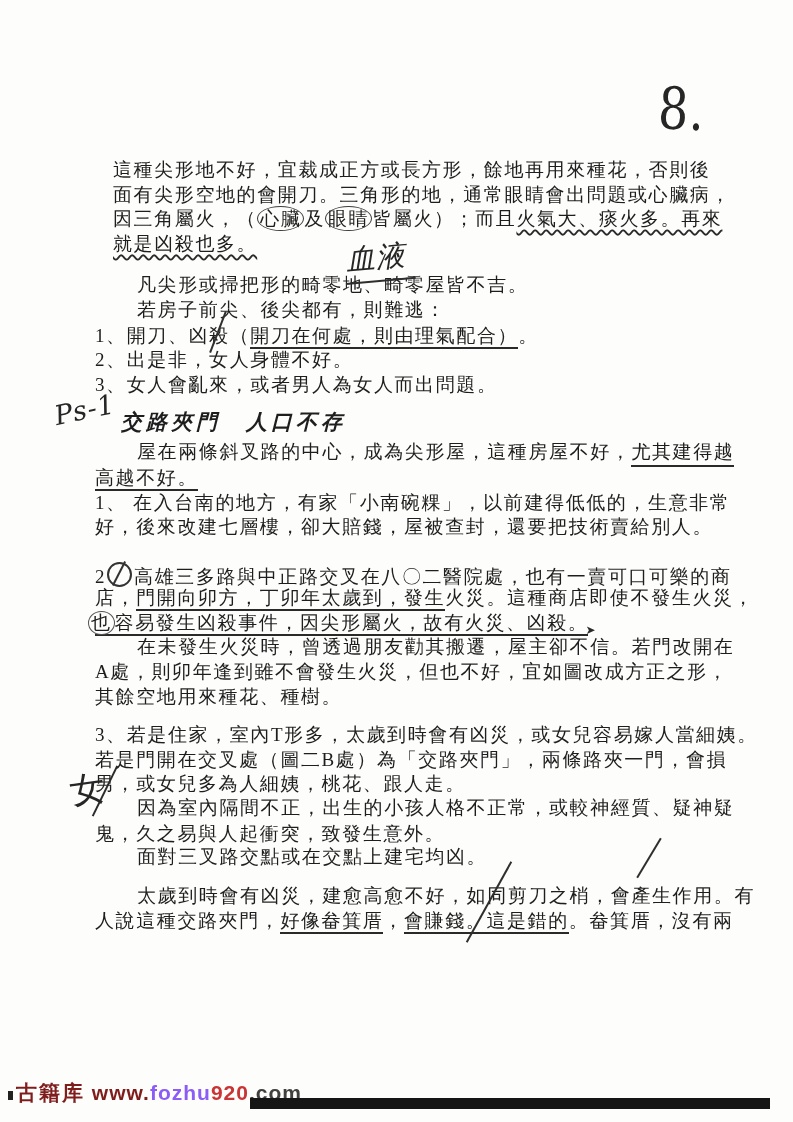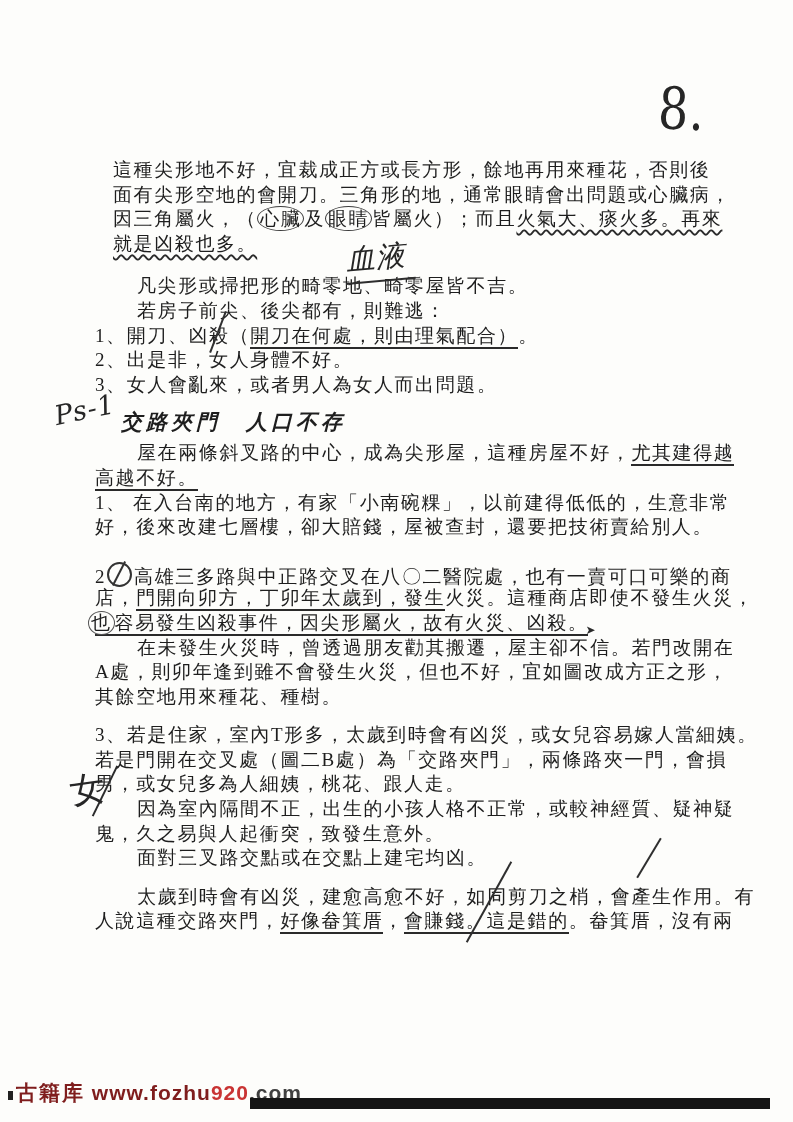--- a/index.html
+++ b/index.html
@@ -8,21 +8,21 @@
     overflow:hidden; font-family:"Liberation Serif","DejaVu Serif",serif;
     color:#1e1e1e;
   }
   
   #doc{
     position:absolute; left:95px; top:158px; width:665px;
     font-size:19px; line-height:24.6px; letter-spacing:1.6px;
   }
   .line{white-space:nowrap; height:24.6px;}
   .ind1{padding-left:18px;}
-  .ind2{padding-left:42px;}
+  .ind2{padding-left:42px;font-family:Liberation Mono, monospace;}
   .mt10{margin-top:10px;font-style:italic;} .mt14{margin-top:14px;} .mt18{margin-top:18px;}
   .mt20{margin-top:4px;} .mt22{margin-top:22px;}
   .heading{
     font-weight:bold; font-size:21px; letter-spacing:4px;
     padding-left:26px; height:30px; line-height:30px;
   }
   
   .ul{border-bottom:2px solid #2a2a2a; padding-bottom:1px;}
   .wavy{
     text-decoration:underline; text-decoration-style:wavy;
@@ -137,17 +137,17 @@
   <div class="hw" id="hw-blood">血液</div>
   <div class="hw" id="hw-ps">Ps-1</div>
   <div class="hw" id="hw-female">女</div>
 
   <div class="stroke" id="stroke-right"></div>
   <div class="stroke" id="stroke-scissors"></div>
   <div class="stroke" id="stroke-paren"></div>
 
   <div id="watermark">
     <span class="sq"></span><span id="wm-library">古籍库</span>
-    <span id="wm-www">www.</span><span id="wm-site" style="color: #7f1d1d;">fozhu</span><span id="wm-number" style="color: rgb(201, 52, 52);">920</span><span id="wm-tld" style="color: #404040;">.com</span>
+    <span id="wm-www">www.</span><span id="wm-site" style="color: #8b5cf6;">fozhu</span><span id="wm-number" style="color: rgb(201, 52, 52);">920</span><span id="wm-tld" style="color: #404040;">.com</span>
   </div>
   <div id="black-bar"></div>
 
 </div>
 
 </body></html>

